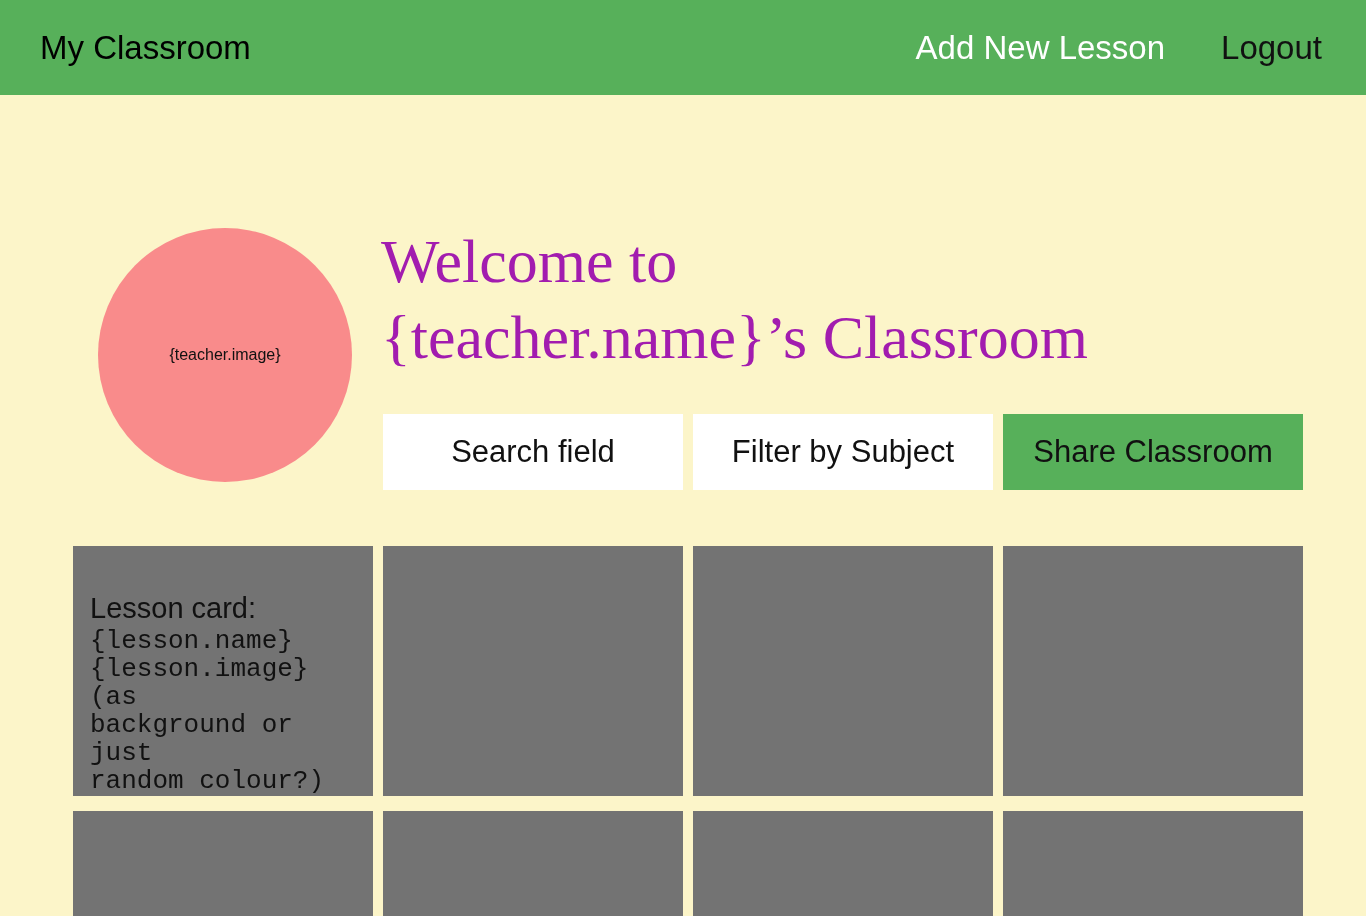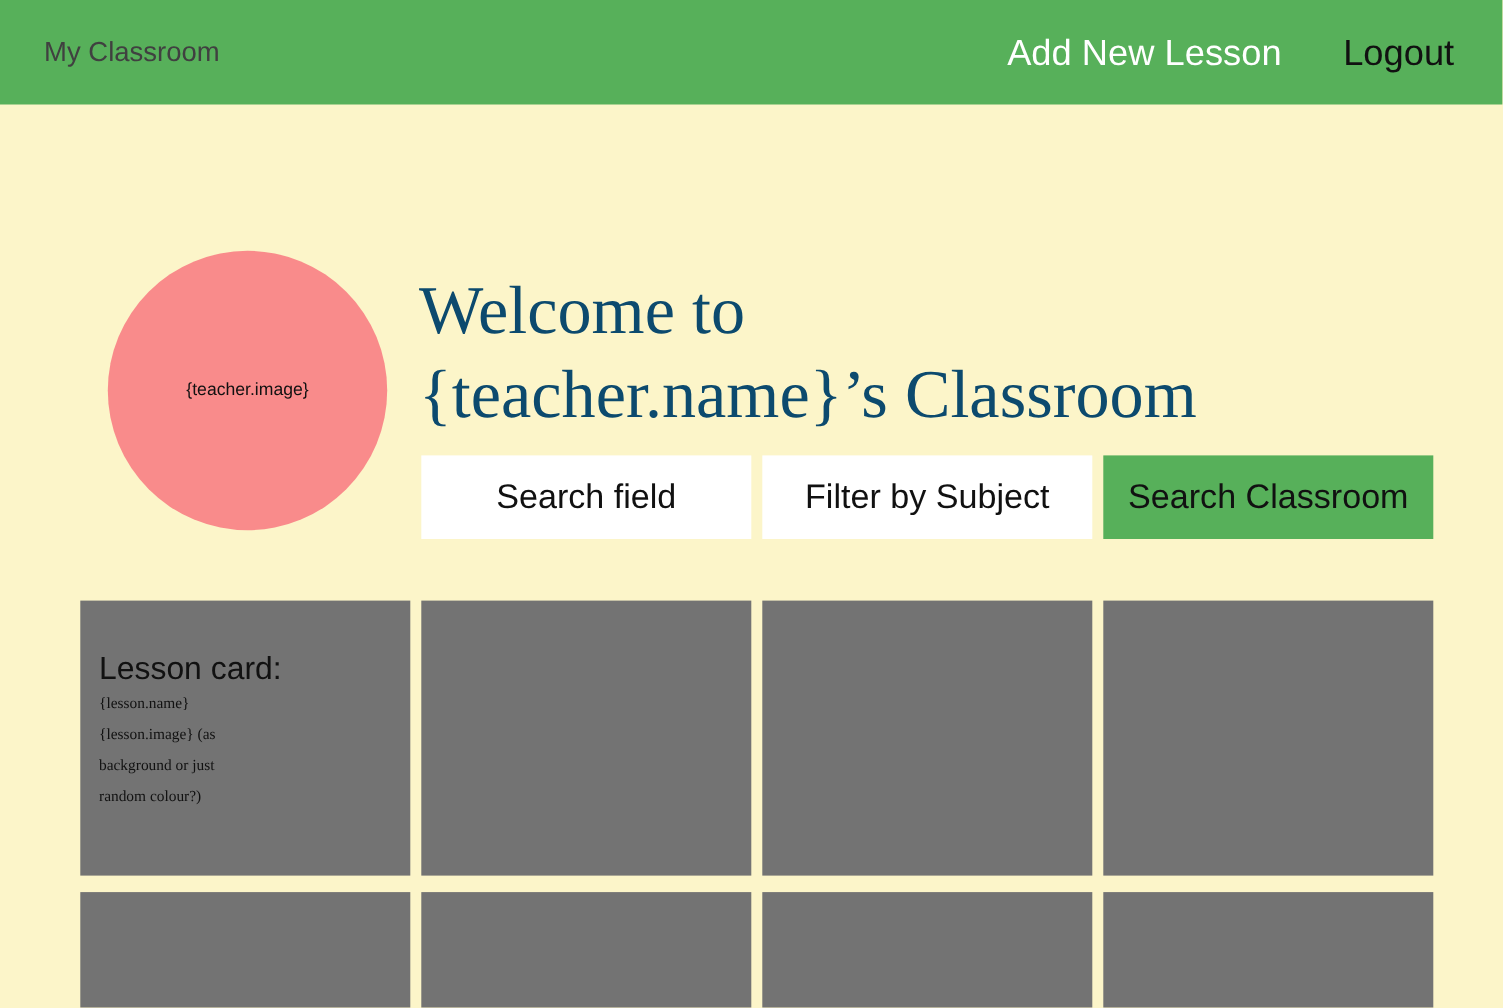--- a/index.html
+++ b/index.html
@@ -31,22 +31,22 @@
     background: #57b05a;
     box-sizing: border-box;
   }
 
   .nav-brand {
     position: absolute;
     left: 40px;
     top: 0;
     height: 101px;
     line-height: 95px;
-    font-size: 25px;
-    color: #404040;
+    font-size: 33px;
+    color: #000000;
     white-space: nowrap;
     font-family: "Liberation Sans", sans-serif;
   }
 
   .nav-right {
     position: absolute;
     right: 44px;
     top: 0;
     height: 95px;
     display: flex;
@@ -92,26 +92,26 @@
   .teacher-avatar .avatar-label {
     font-size: 16px;
     color: #111111;
     font-family: "Liberation Sans", sans-serif;
     white-space: nowrap;
   }
 
   .welcome-title {
     position: absolute;
     left: 381px;
-    top: 150px;
+    top: 128px;
     width: 930px;
     font-family: "Liberation Serif", serif;
     font-size: 62px;
     line-height: 76px;
-    color: #0c4a6e;
+    color: #a21caf;
     font-weight: normal;
     margin: 0;
     letter-spacing: 0px;
   }
   .welcome-title .line {
     display: block;
     white-space: nowrap;
   }
 
   
@@ -180,24 +180,24 @@
     font-size: 29px;
     color: #111111;
     line-height: 34px;
     margin: 0 0 2px 0;
     font-weight: normal;
     font-family: "Liberation Sans", sans-serif;
   }
 
   .card-note-line {
     display: block;
-    font-size: 14px;
+    font-size: 26px;
     line-height: 28px;
     color: #111111;
-    font-family: Liberation Serif, serif;
+    font-family: Liberation Mono, monospace;
   }
 </style>
 </head>
 <body>
 
 <div id="app">
 
   <div class="navbar">
     <div class="nav-brand">My Classroom</div>
 
@@ -214,21 +214,21 @@
     </div>
 
     <h1 class="welcome-title">
       <span class="line">Welcome to</span>
       <span class="line">{teacher.name}’s Classroom</span>
     </h1>
 
     <div class="toolbar">
       <div class="control search-field">Search field</div>
       <div class="control filter-field">Filter by Subject</div>
-      <div class="control share-button">Search Classroom</div>
+      <div class="control share-button">Share Classroom</div>
     </div>
 
   </div>
 
   <div class="lesson-grid">
 
     <div class="lesson-card annotated">
       <div class="card-heading">Lesson card:</div>
       <span class="card-note-line">{lesson.name}</span>
       <span class="card-note-line">{lesson.image} (as</span>

